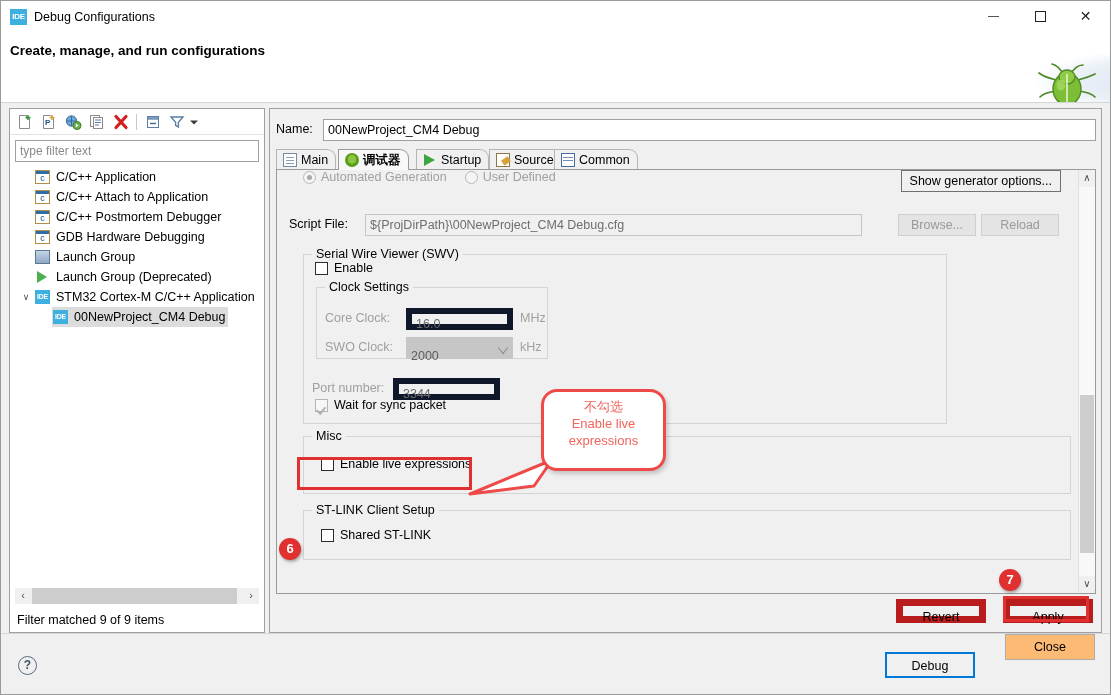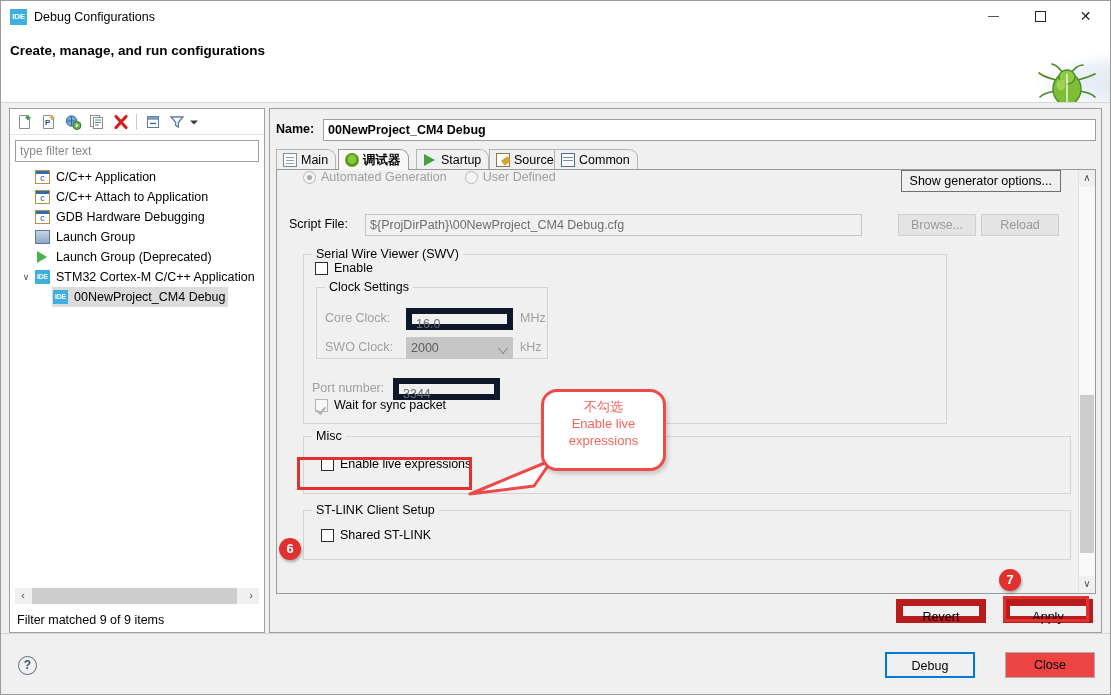--- a/index.html
+++ b/index.html
@@ -161,21 +161,21 @@
     position: absolute; left: 7px; bottom: 5px;
     font-size: 12.5px; color: #000;
   }
 
   
   .right-panel {
     position: absolute; left: 268px; top: 4px; width: 833px; height: 525px;
     background: #f0f0f0; border: 1px solid #a0a0a0;
   }
   .name-row {
-    position: absolute; left: 6px; top: 10px; width: 820px; height: 22px; font-weight: bold;
+    position: absolute; left: 6px; top: 10px; width: 820px; height: 22px;
   }
   .name-label {
     position: absolute; left: 0; top: 3px; font-size: 12.5px;
   }
   .name-input {
     position: absolute; left: 47px; top: 0; width: 773px; height: 22px;
     border: 1px solid #a0a0a0; background: #fff;
     font-family: "Liberation Sans", sans-serif; font-size: 12.5px;
     padding: 0 4px; line-height: 20px; color: #000;
   }
@@ -316,21 +316,21 @@
     white-space: nowrap;
   }
   .fld-input {
     position: absolute; height: 22px;
     border: 6px solid #0f172a; background: #f0f0f0;
     font-size: 12.5px; color: #6e6e6e; padding: 0 4px; line-height: 20px;
   }
   .fld-combo {
     position: absolute; height: 22px;
     border: 1px solid #c6c6c6; background: #c6c6c6;
-    font-size: 12.5px; color: #5e5e5e; padding: 0 4px; line-height: 20px;
+    font-size: 12.5px; color: #5e5e5e; padding: 8px 4px; line-height: 20px;
   }
   .fld-combo .carrow {
     position: absolute; right: 5px; top: 6px; width: 8px; height: 8px;
     border-left: 1.3px solid #8a8a8a; border-bottom: 1.3px solid #8a8a8a;
     transform: rotate(-45deg) skew(-6deg,-6deg);
   }
   .unit {
     position: absolute; top: 3px; font-size: 12.5px; color: #a0a0a0;
   }
 
@@ -375,23 +375,23 @@
     color: #42536b; font-size: 12px; font-weight: bold;
     text-align: center; line-height: 17px; cursor: default;
   }
   .btn-debug {
     position: absolute; right: 135px; top: 18px; width: 90px; height: 26px;
     font-size: 12.5px; text-align: center; line-height: 24px;
     background: #f0f0f0; border: 2px solid #0078d7; color: #000;
     cursor: default;
   }
   .btn-close {
-    position: absolute; right: 15px; top: 18px; width: 90px; height: 26px;
+    position: absolute; right: 15px; top: 0; width: 90px; height: 26px;
     font-size: 12.5px; text-align: center; line-height: 24px;
-    background: #ef4444; border: 1px solid #adadad; color: #000;
+    background: #fdba74; border: 1px solid #adadad; color: #000;
     cursor: default;
   }
 
   
   .badge {
     position: absolute; width: 22px; height: 22px; border-radius: 50%;
     background: #e03030; color: #fff;
     font-size: 13px; font-weight: bold;
     text-align: center; line-height: 22px;
     box-shadow: 1px 2px 3px rgba(0,0,0,.3);
@@ -538,20 +538,24 @@
         <div class="tree-row">
           <span class="tico ico-c"></span>
           <span class="tlabel-wrap"><span class="tlabel">C/C++ Application</span></span>
         </div>
         <div class="tree-row">
           <span class="tico ico-c"></span>
           <span class="tlabel-wrap"><span class="tlabel">C/C++ Attach to Application</span></span>
         </div>
         <div class="tree-row">
           <span class="tico ico-c"></span>
+          <span class="tlabel-wrap"><span class="tlabel">C/C++ Postmortem Debugger</span></span>
+        </div>
+        <div class="tree-row">
+          <span class="tico ico-c"></span>
           <span class="tlabel-wrap"><span class="tlabel">GDB Hardware Debugging</span></span>
         </div>
         <div class="tree-row">
           <span class="tico ico-group"></span>
           <span class="tlabel-wrap"><span class="tlabel">Launch Group</span></span>
         </div>
         <div class="tree-row">
           <span class="tico ico-play"></span>
           <span class="tlabel-wrap"><span class="tlabel">Launch Group (Deprecated)</span></span>
         </div>

